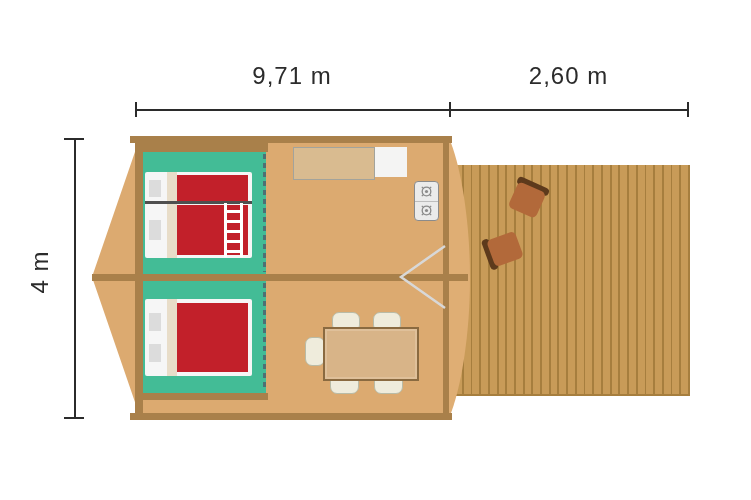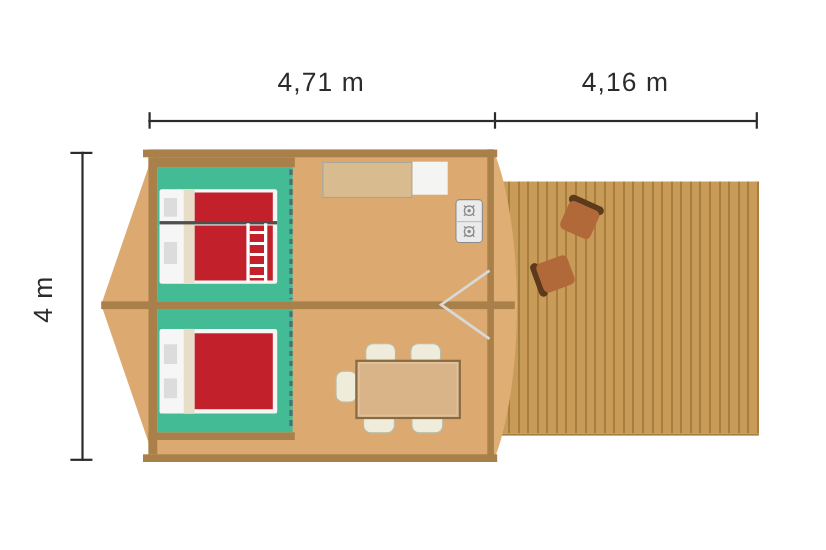--- a/index.html
+++ b/index.html
@@ -61,22 +61,22 @@
   
   .dining-chair{background:#efecdc;border:1.5px solid #b9bba6;border-radius:7px;}
   .dining-table{left:323px;top:327px;width:92px;height:50px;background:#d8b488;border:2px solid #8a6a40;
                 box-shadow:inset 0 0 0 2px #dfc09a;}
 </style>
 </head>
 <body>
 
 <div id="plan">
 
-  <div class="abs dim-label" style="left:135px;top:62px;width:314px;">4,71 m</div>
-  <div class="abs dim-label" style="left:449px;top:62px;width:239px;">4,16 m</div>
+  <div class="abs dim-label" style="left:135px;top:62px;width:314px;">9,71 m</div>
+  <div class="abs dim-label" style="left:449px;top:62px;width:239px;">2,60 m</div>
 
   <div class="abs dim-line-h" style="left:135px;top:109px;width:314px;"></div>
   <div class="abs dim-line-h" style="left:449px;top:109px;width:239px;"></div>
   <div class="abs dim-tick" style="left:135px;top:102px;"></div>
   <div class="abs dim-tick" style="left:449px;top:102px;"></div>
   <div class="abs dim-tick" style="left:687px;top:102px;"></div>
 
   <div class="abs dim-line-v" style="left:74px;top:138px;height:281px;"></div>
   <div class="abs dim-cap" style="left:64px;top:138px;"></div>
   <div class="abs dim-cap" style="left:64px;top:417px;"></div>

